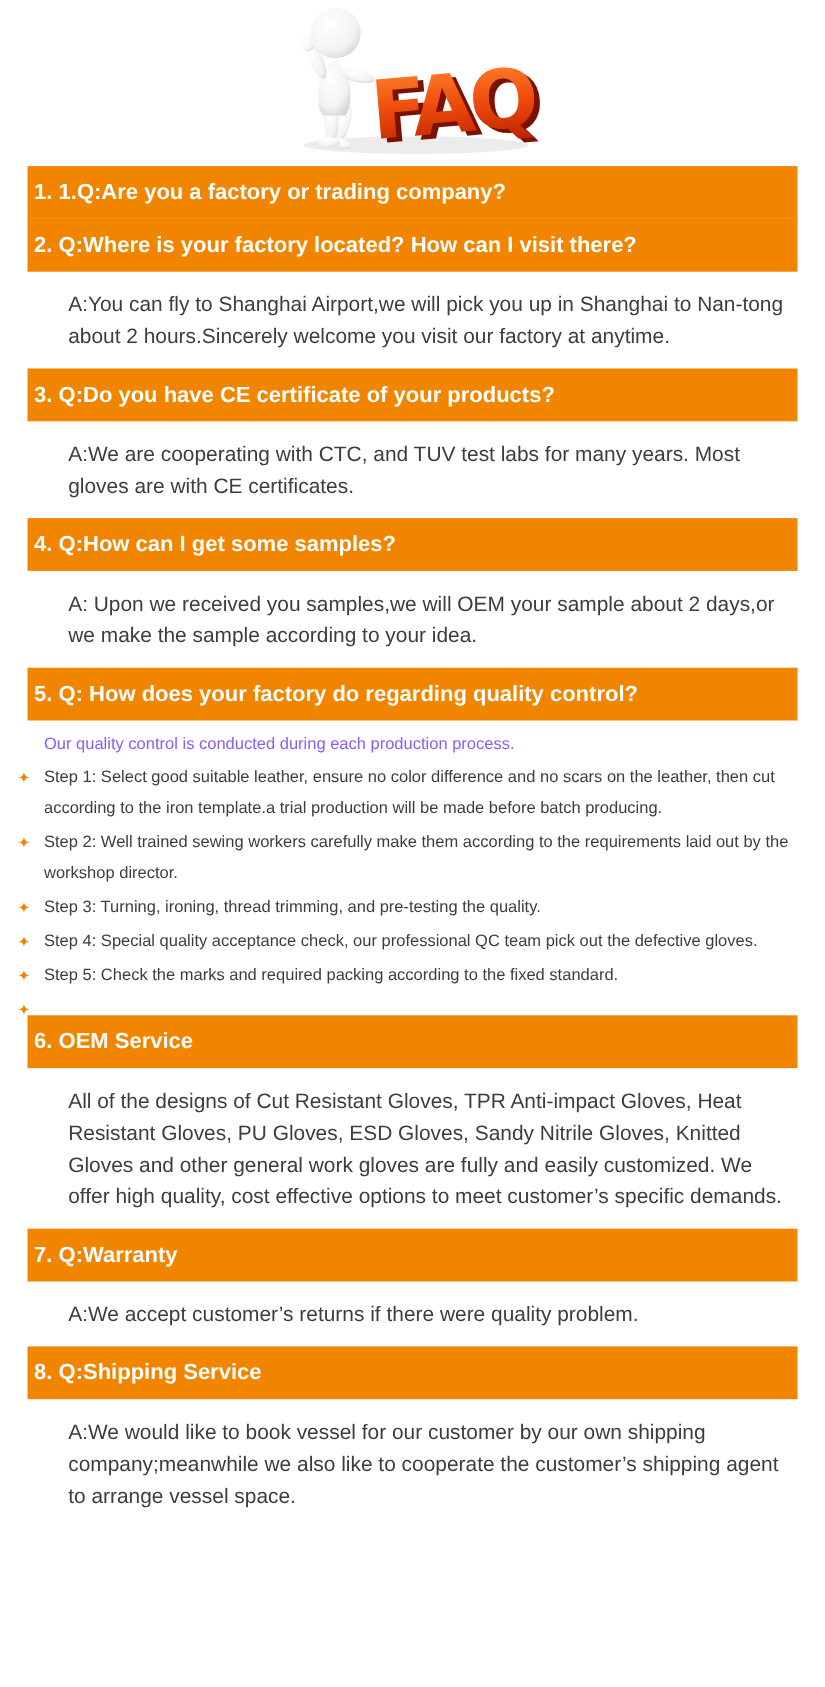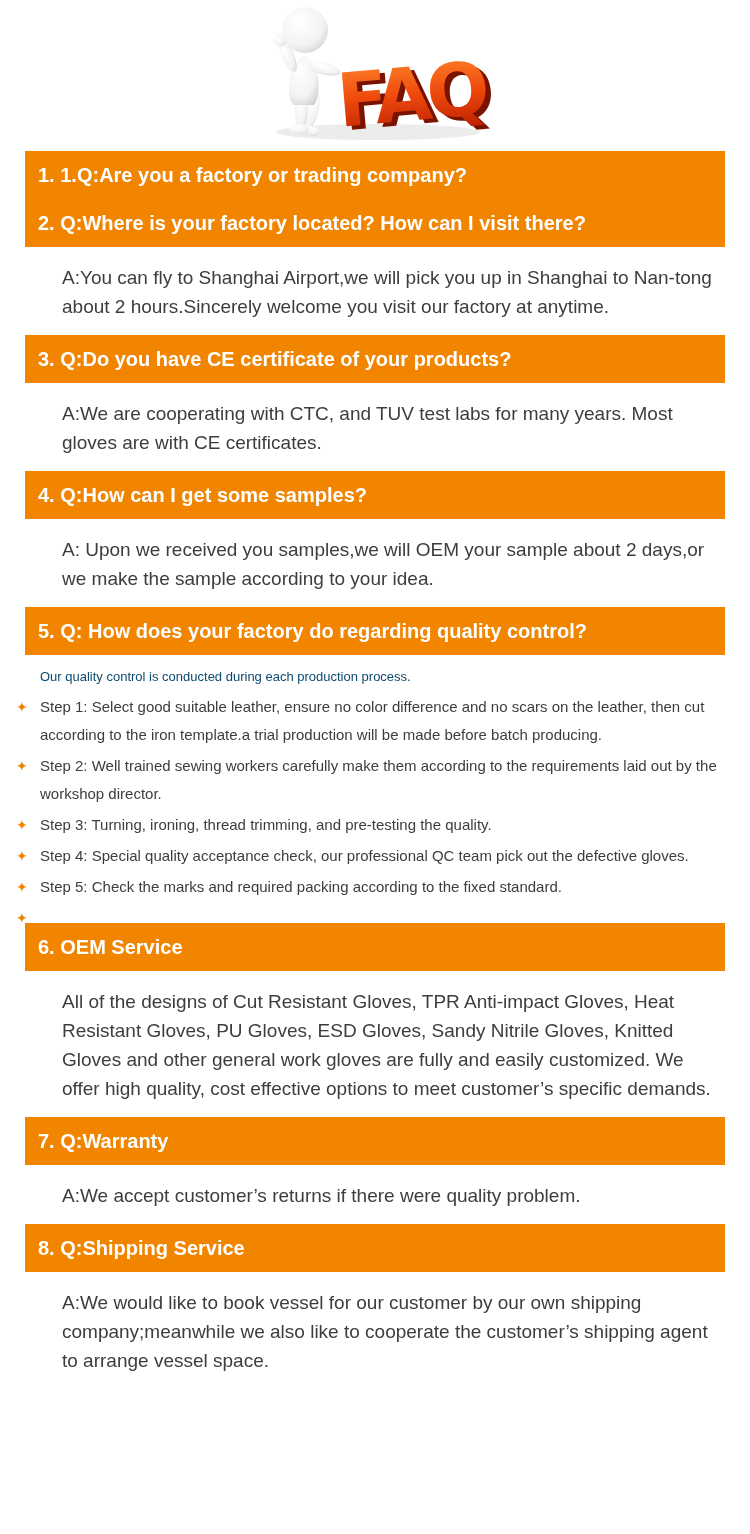--- a/index.html
+++ b/index.html
@@ -12,40 +12,40 @@
 
   
   .qbar{
     background:#F28500;
     margin:0 25px;
     height:48px;
     line-height:48px;
     color:#ffffff;
     font-size:20px;
     font-weight:bold;
-    padding-left:13px;
+    padding-left:6px;
     white-space:nowrap;
     overflow:hidden;
   }
   .qbar.first{margin-top:6px;}
 
   
   .answer{
     font-size:19px;
     line-height:29px;
     color:#3d3d3d;
     margin:16px 28px 14px 62px;
   }
 
   
   .qc-block{margin:8px 25px 22px 0;}
   .qc-intro{
-    font-size:13px;
+    font-size:15px;
     line-height:28px;
-    color:#0c4a6e;
+    color:#8b5cf6;
     margin:8px 0 2px 40px;
   }
   .qc-step{
     position:relative;
     font-size:15px;
     line-height:28px;
     color:#3d3d3d;
     padding-left:40px;
     margin-bottom:3px;
   }

